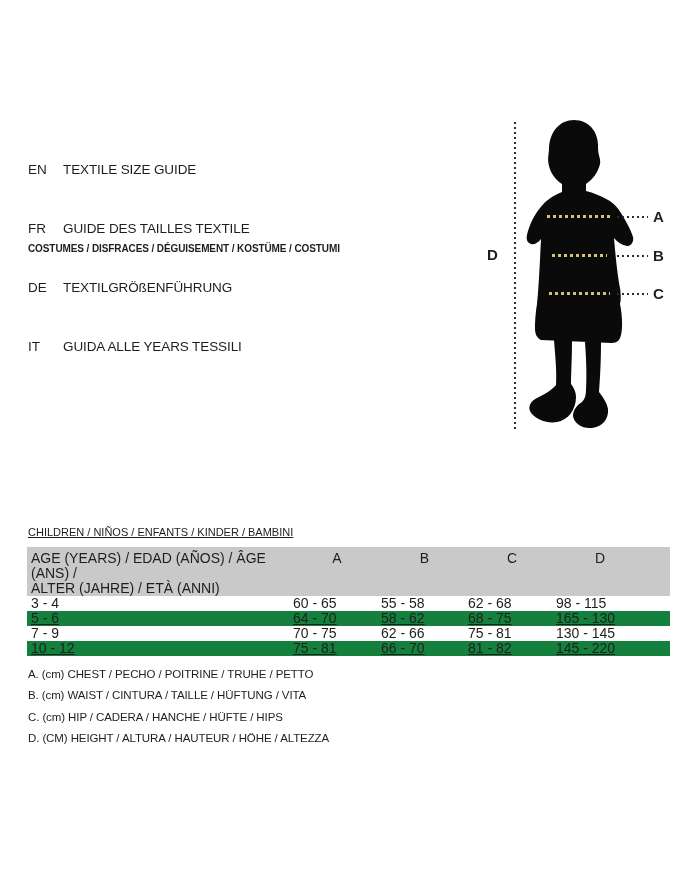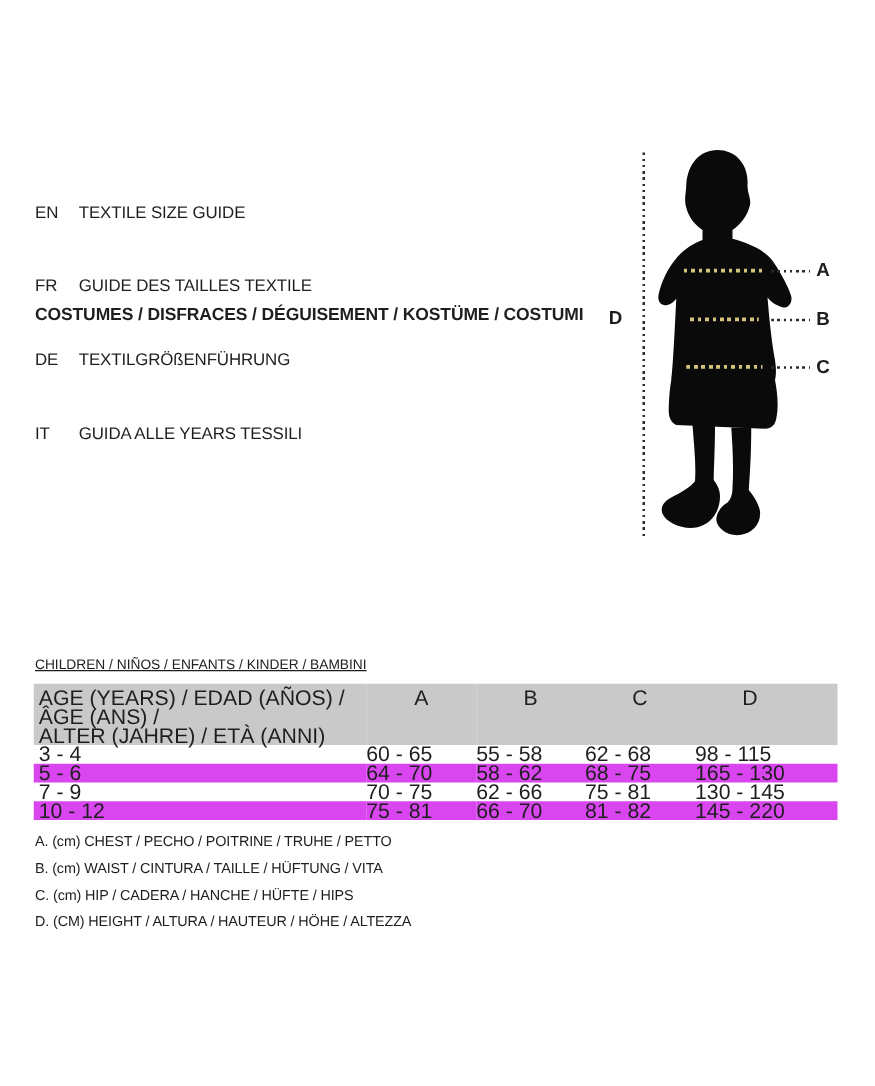--- a/index.html
+++ b/index.html
@@ -9,21 +9,21 @@
     background: #ffffff; color: #1e1e1e; overflow: hidden;
     font-family: "Liberation Sans", sans-serif;
   }
 
   
   .lang-block { position: absolute; left: 28px; top: 121px; }
   .lang-row { display: flex; height: 21px; align-items: center; font-size: 13.5px; letter-spacing: -0.1px; margin-top: 38px; }
   .lang-code { width: 35px; flex: 0 0 35px; }
   .category-title {
     position: absolute; left: 28px; top: 243px;
-    font-size: 14px; font-weight: bold; letter-spacing: -0.1px;
+    font-size: 10px; font-weight: bold; letter-spacing: -0.1px;
   }
 
   
   .d-line {
     position: absolute; left: 514px; top: 122px; width: 2px; height: 310px;
     background: repeating-linear-gradient(180deg, #2b2b2b 0 2px, transparent 2px 5px);
   }
   .abc-label { position: absolute; font-size: 15px; font-weight: bold; }
   .label-d { left: 487px; top: 246px; }
   .label-a { left: 653px; top: 208px; }
@@ -41,32 +41,32 @@
     position: absolute; height: 2px; width: 31px; left: 617px;
     background: repeating-linear-gradient(90deg, #2b2b2b 0 2px, transparent 2px 5px);
   }
   .conn-a { top: 216px; } .conn-b { top: 255px; } .conn-c { top: 293px; }
 
   
   .section-label { position: absolute; left: 28px; top: 526px; font-size: 11px; letter-spacing: 0; text-decoration: underline; }
 
   table.size-table {
     position: absolute; left: 27px; top: 547px; width: 643px;
-    border-collapse: collapse; table-layout: fixed; font-size: 17px;
+    border-collapse: collapse; table-layout: fixed; font-size: 14px;
   }
   table.size-table thead th {
     background: #c9c9c9; font-weight: normal; text-align: center;
     vertical-align: top; padding-top: 4px; height: 41px; line-height: 15px;
   }
   table.size-table thead th.age-head { text-align: left; padding-left: 4px; }
   table.size-table tbody td {
     height: 15px; line-height: 15px; text-align: left; padding: 0;
   }
   table.size-table tbody td.age-cell { text-align: left; padding-left: 4px; }
-  table.size-table tbody tr.zebra { background: #d946ef; }
+  table.size-table tbody tr.zebra { background: #15803d; text-decoration: underline; }
 
   
   .legend { position: absolute; left: 28px; top: 664px; }
   .legend-line { font-size: 11.5px; line-height: 21.3px; letter-spacing: -0.1px; }
 </style>
 </head>
 <body>
 
 <div class="canvas">
 

